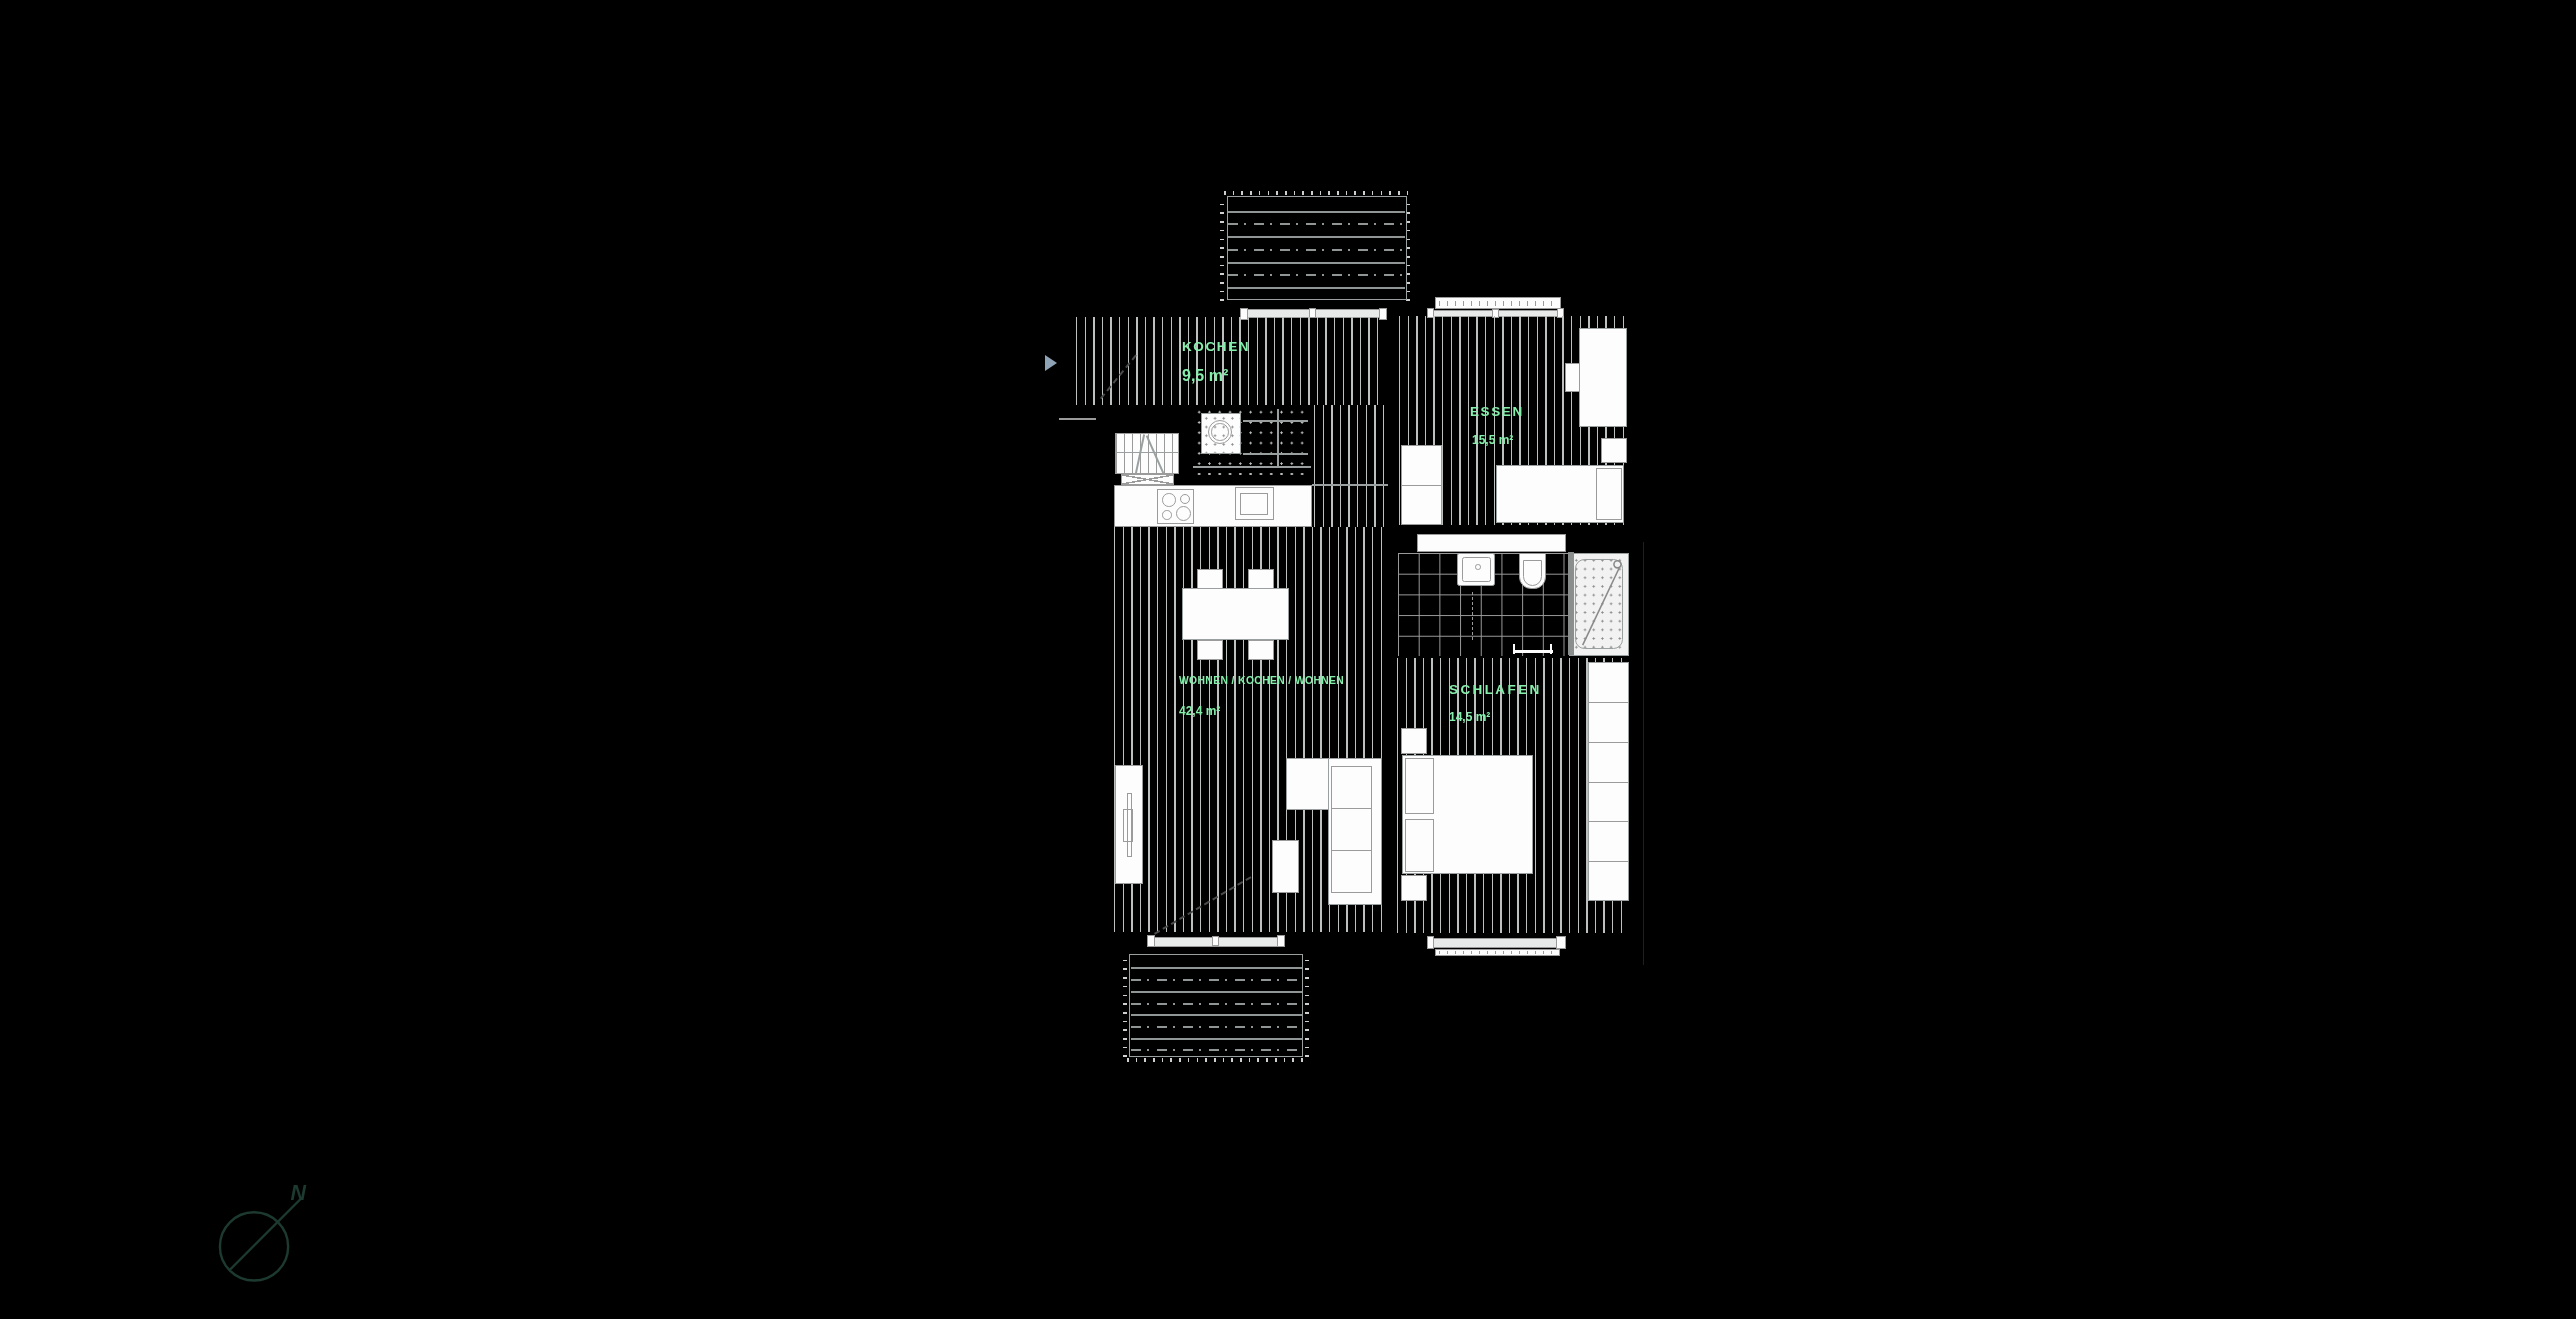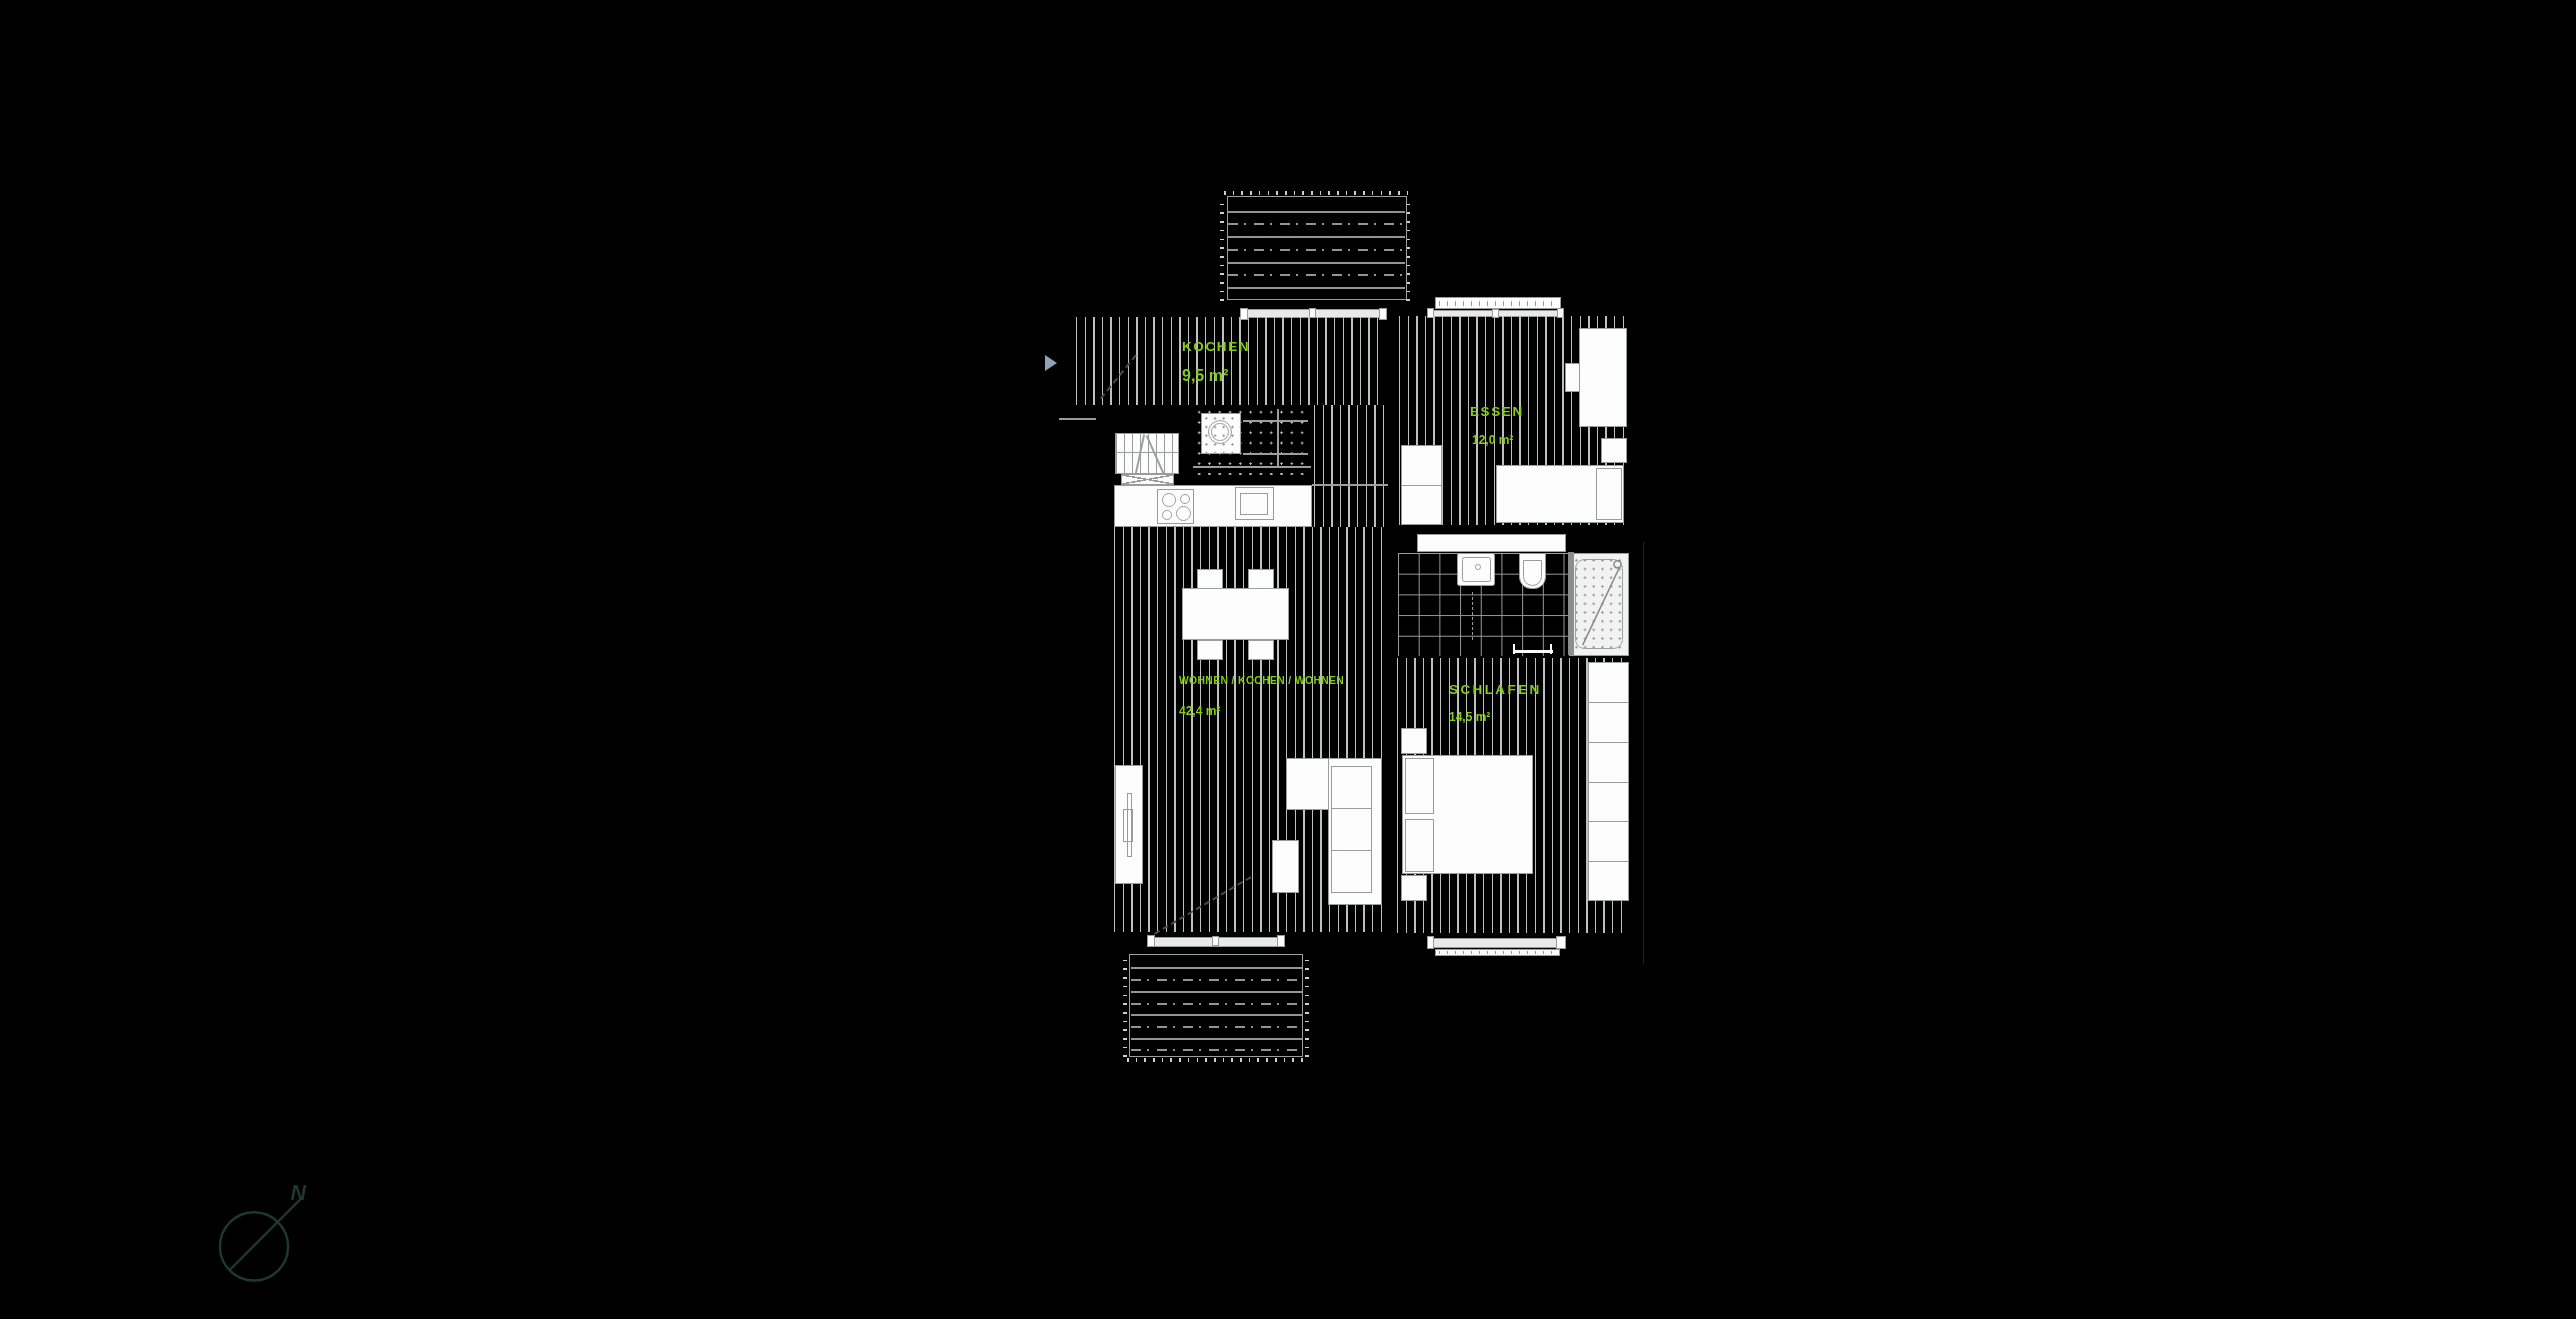--- a/index.html
+++ b/index.html
@@ -27,21 +27,21 @@
   .gline{position:absolute;background:#9aa0a0;}
   .circ{position:absolute;border:1.2px solid #9b9b9b;border-radius:50%;box-sizing:border-box;background:transparent;}
   
   .swing{position:absolute;border-top:2.4px dashed #4a4a4a;transform-origin:0 0;}
   
   .hang{background-image:repeating-linear-gradient(90deg,#9b9b9b 0 1.2px,transparent 1.2px 8px);}
   .xbox{position:absolute;border:1.2px solid #9b9b9b;box-sizing:border-box;
         background-image:linear-gradient(to top right,transparent calc(50% - 0.8px),#9b9b9b calc(50% - 0.8px) calc(50% + 0.8px),transparent calc(50% + 0.8px)),
                          linear-gradient(to bottom right,transparent calc(50% - 0.8px),#9b9b9b calc(50% - 0.8px) calc(50% + 0.8px),transparent calc(50% + 0.8px));}
   
-  .label{position:absolute;color:#84cc16;font-weight:bold;white-space:nowrap;z-index:6;}
+  .label{position:absolute;color:#86efac;font-weight:bold;white-space:nowrap;z-index:6;}
   .window{position:absolute;background:#e8eaea;border:0.8px solid #9b9b9b;box-sizing:border-box;}
   .sillticks{position:absolute;background:repeating-linear-gradient(90deg,#9b9b9b 0 1.2px,transparent 1.2px 8px);}
   .tri{position:absolute;width:0;height:0;border-top:8.7px solid transparent;border-bottom:8.7px solid transparent;border-left:12.7px solid #8ea3b6;}
   .z5{z-index:5;} .z4{z-index:4;}
 </style>
 </head>
 <body>
 
 <div id="canvas">
 
@@ -155,21 +155,21 @@
 
   <div class="floor" style="left:1399px;top:316px;width:228px;height:209px;"></div>
   <div class="furn2 z4" style="left:1579px;top:328px;width:48px;height:99px;"></div>
   <div class="furn z4" style="left:1565px;top:363px;width:15px;height:29px;"></div>
   <div class="furn z4" style="left:1401px;top:445px;width:41px;height:80px;"></div>
   <div class="gline z5" style="left:1401px;top:485px;width:41px;height:1.2px;background:#9b9b9b;"></div>
   <div class="furn z4" style="left:1601px;top:438px;width:26px;height:25.4px;"></div>
   <div class="furn2 z4" style="left:1496px;top:465px;width:128px;height:58px;"></div>
   <div class="furn z5" style="left:1596px;top:468px;width:26px;height:52px;"></div>
   <div class="label" style="left:1470px;top:404px;font-size:13.5px;letter-spacing:1.6px;">ESSEN</div>
-  <div class="label" style="left:1472px;top:433px;font-size:12px;">12,0 m²</div>
+  <div class="label" style="left:1472px;top:433px;font-size:12px;">15,5 m²</div>
 
   <div class="tiles" style="left:1398px;top:553px;width:173px;height:103px;"></div>
   <div class="furn z4" style="left:1417px;top:534px;width:149px;height:18.3px;"></div>
   <div class="furn2 z4" style="left:1457px;top:553px;width:38px;height:33px;border-radius:2.4px;"></div>
   <div class="outline z5" style="left:1462px;top:557px;width:29px;height:25.4px;border-width:0.8px;border-radius:2.4px;"></div>
   <div class="circ z5" style="left:1475px;top:564px;width:5.6px;height:5.6px;border-width:0.8px;"></div>
   <div class="furn z4" style="left:1519px;top:553px;width:27px;height:36px;border-radius:0 0 12px 12px;"></div>
   <div class="outline z5" style="left:1523px;top:560px;width:19px;height:26px;border-width:0.8px;border-radius:0 0 9.5px 9.5px;"></div>
 
   <div class="abs z4" style="left:1569px;top:553px;width:60px;height:103px;background:#f2f2f2;border:1.6px solid #9aa0a0;box-sizing:border-box;">

